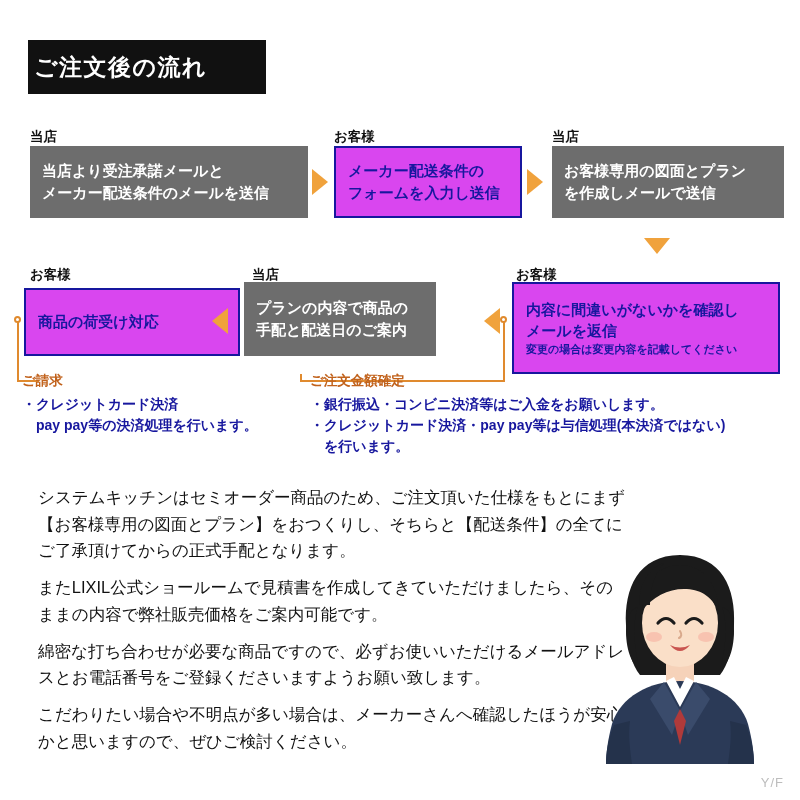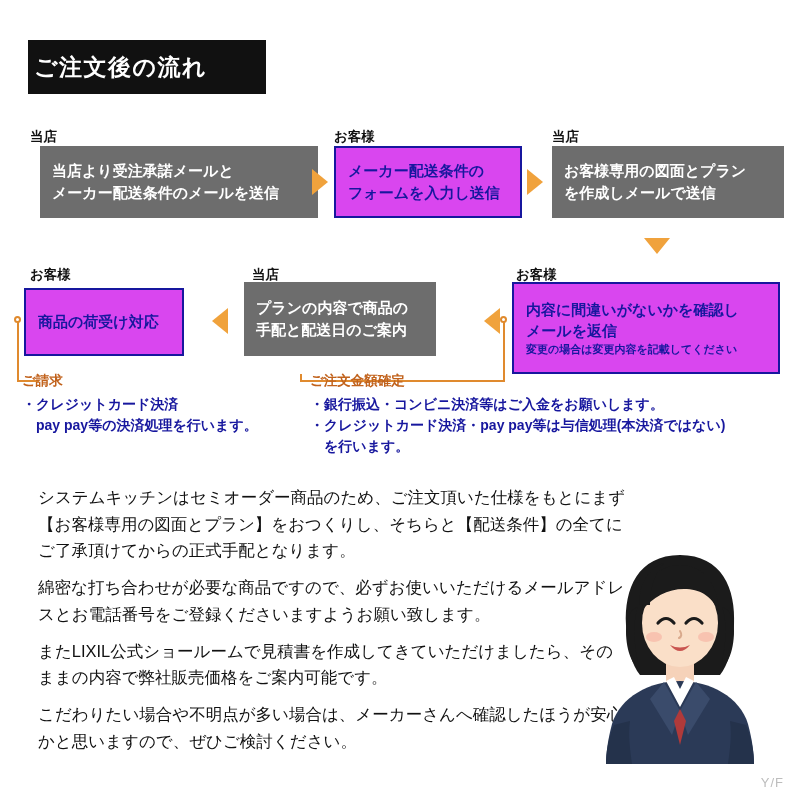--- a/index.html
+++ b/index.html
@@ -181,21 +181,21 @@
 </head>
 <body>
 
 <div class="page">
 
   <div class="title-bar">
     <span class="title-text">ご注文後の流れ</span>
   </div>
 
   <div class="role-label" style="left:30px; top:128px;">当店</div>
-  <div class="flow-box gray" style="left:40px; top:146px; width:278px; height:72px;">
+  <div class="flow-box gray" style="left:30px; top:146px; width:278px; height:72px;">
     <div class="line">当店より受注承諾メールと</div>
     <div class="line">メーカー配送条件のメールを送信</div>
   </div>
 
   <div class="arrow-right" style="left:312px; top:169px;"></div>
 
   <div class="role-label" style="left:334px; top:128px;">お客様</div>
   <div class="flow-box blue-border" style="left:334px; top:146px; width:188px; height:72px;">
     <div class="line">メーカー配送条件の</div>
     <div class="line">フォームを入力し送信</div>
@@ -205,21 +205,21 @@
 
   <div class="role-label" style="left:552px; top:128px;">当店</div>
   <div class="flow-box gray" style="left:552px; top:146px; width:232px; height:72px;">
     <div class="line">お客様専用の図面とプラン</div>
     <div class="line">を作成しメールで送信</div>
   </div>
 
   <div class="arrow-down" style="left:644px; top:238px;"></div>
 
   <div class="role-label" style="left:30px; top:266px;">お客様</div>
-  <div class="flow-box blue-border" style="left:24px; top:288px; width:160px; height:68px;">
+  <div class="flow-box blue-border" style="left:24px; top:288px; width:216px; height:68px;">
     <div class="line">商品の荷受け対応</div>
   </div>
 
   <div class="arrow-left" style="left:212px; top:308px;"></div>
 
   <div class="role-label" style="left:252px; top:266px;">当店</div>
   <div class="flow-box gray" style="left:244px; top:282px; width:192px; height:74px;">
     <div class="line">プランの内容で商品の</div>
     <div class="line">手配と配送日のご案内</div>
   </div>
@@ -250,22 +250,22 @@
 
   <div class="note-head" style="left:310px; top:372px;text-align:right;">ご注文金額確定</div>
   <div class="note-body" style="left:310px; top:394px;">
     <div>・銀行振込・コンビニ決済等はご入金をお願いします。</div>
     <div>・クレジットカード決済・pay pay等は与信処理(本決済ではない)</div>
     <div>　を行います。</div>
   </div>
 
   <div class="para">
     <p>システムキッチンはセミオーダー商品のため、ご注文頂いた仕様をもとにまず【お客様専用の図面とプラン】をおつくりし、そちらと【配送条件】の全てにご了承頂けてからの正式手配となります。</p>
+    <p>またLIXIL公式ショールームで見積書を作成してきていただけましたら、そのままの内容で弊社販売価格をご案内可能です。</p>
     <p>綿密な打ち合わせが必要な商品ですので、必ずお使いいただけるメールアドレスとお電話番号をご登録くださいますようお願い致します。</p>
-    <p>またLIXIL公式ショールームで見積書を作成してきていただけましたら、そのままの内容で弊社販売価格をご案内可能です。</p>
     <p>こだわりたい場合や不明点が多い場合は、メーカーさんへ確認したほうが安心かと思いますので、ぜひご検討ください。</p>
   </div>
 
   <div class="illu">
     <svg width="200" height="215" viewBox="0 0 200 215" xmlns="http://www.w3.org/2000/svg">
 
       <path d="M100 6 C58 6 44 40 46 76 C47 100 52 116 60 126 L140 126 C148 116 153 100 154 76 C156 40 142 6 100 6 Z" fill="#1b1b1b"></path>
 
       <path d="M86 108 L114 108 L114 134 L86 134 Z" fill="#f6d2b9"></path>
 

